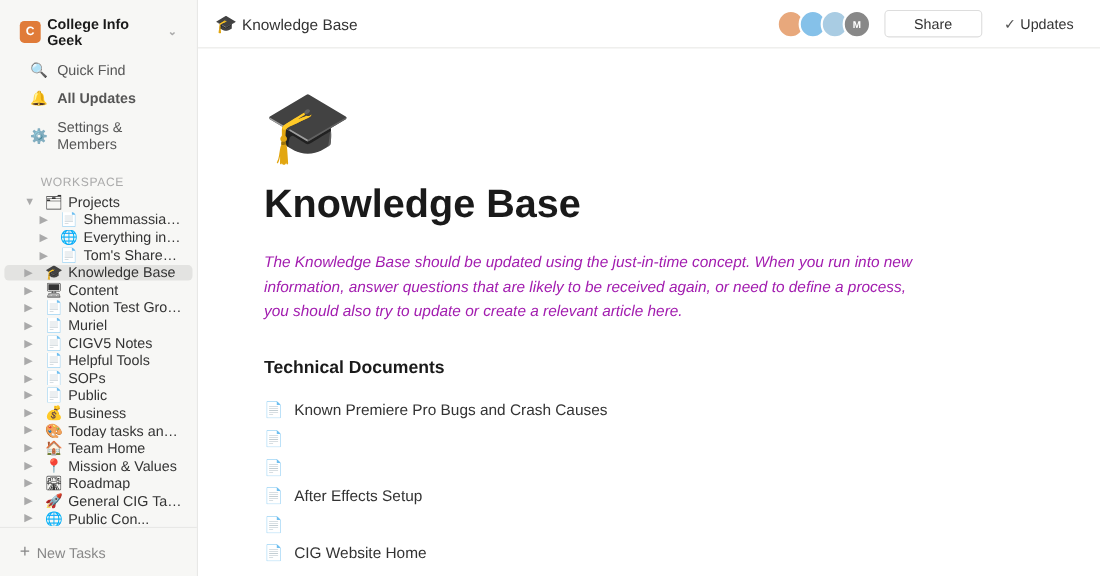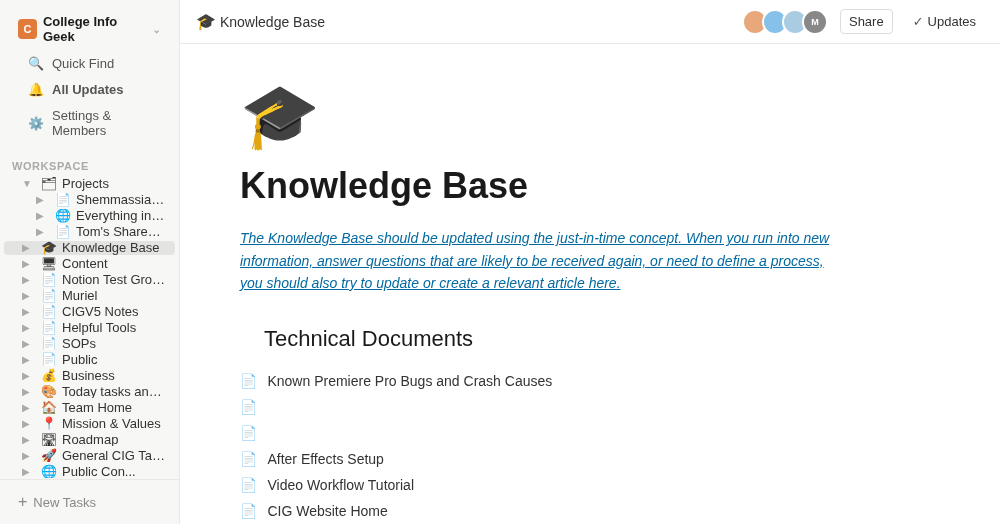--- a/index.html
+++ b/index.html
@@ -33,21 +33,21 @@
       font-size: 11px; color: #fff; font-weight: bold;
     }
 
     .sidebar-action {
       display: flex; align-items: center; gap: 8px;
       padding: 5px 10px 5px 14px; cursor: pointer; color: #555; font-size: 13px; border-radius: 4px; margin: 1px 4px;
     }
     .sidebar-action .icon { font-size: 13px; color: #888; width: 16px; text-align: center; }
 
     .section-label {
-      padding: 12px 12px 4px 12px; font-size: 11px; font-weight: 700; color: #aaa; letter-spacing: 0.05em; text-transform: uppercase;
+      padding: 12px 12px 4px 12px; font-size: 11px; font-weight: 400; color: #aaa; letter-spacing: 0.05em; text-transform: uppercase; margin-left: 25px;
     }
 
     .nav-item {
       display: flex; align-items: center; gap: 5px;
       padding: 4px 8px 4px 8px; cursor: pointer; color: #333; font-size: 13px; border-radius: 4px; margin: 1px 4px;
       white-space: nowrap; overflow: hidden; text-overflow: ellipsis;
     }
     .nav-item.active { background: #e3e3e1; font-weight: 500; }
     .nav-item .chevron { color: #aaa; font-size: 10px; width: 14px; flex-shrink: 0; }
     .nav-item .item-icon { width: 16px; height: 16px; flex-shrink: 0; font-size: 13px; display: flex; align-items: center; justify-content: center; }
@@ -88,21 +88,21 @@
       width: 26px; height: 26px; border-radius: 50%; background: #ccc;
       border: 2px solid #fff; margin-left: -6px; display: flex; align-items: center; justify-content: center;
       font-size: 10px; font-weight: bold; color: #fff; overflow: hidden;
     }
     .avatar:first-child { margin-left: 0; }
     .avatar-1 { background: #e8a87c; }
     .avatar-2 { background: #85c1e9; }
     .avatar-3 { background: #a9cce3; }
     .avatar-4 { background: #aaa; }
     .share-btn {
-      padding: 4px 8px; border: 1px solid #ddd; border-radius: 4px;
+      padding: 4px 26px; border: 1px solid #ddd; border-radius: 4px;
       cursor: pointer; font-size: 13px; color: #333; background: #fff;
     }
     .updates-btn {
       display: flex; align-items: center; gap: 4px; cursor: pointer; font-size: 13px; color: #333;
       padding: 4px 8px; border-radius: 4px;
     }
     .check-icon { color: #555; }
 
     
     #page-content {
@@ -113,26 +113,26 @@
 
     .page-emoji {
       font-size: 64px; margin-bottom: 16px; display: block; line-height: 1;
     }
 
     .page-title {
       font-size: 36px; font-weight: 700; color: #1a1a1a; margin-bottom: 20px; line-height: 1.2;
     }
 
     .page-description {
-      font-size: 14px; color: #0369a1; line-height: 1.6; margin-bottom: 32px;
-      font-style: italic; max-width: 600px; text-decoration: underline;
+      font-size: 14px; color: #a21caf; line-height: 1.6; margin-bottom: 32px;
+      font-style: italic; max-width: 600px;
     }
 
     .section-title {
-      font-size: 22px; font-weight: 400; color: #1a1a1a; margin-bottom: 16px; margin-left: 24px;
+      font-size: 16px; font-weight: 700; color: #1a1a1a; margin-bottom: 16px;
     }
 
     .doc-list { list-style: none; }
     .doc-item {
       display: flex; align-items: center; gap: 10px;
       padding: 5px 0; cursor: pointer; color: #333; font-size: 14px;
       border-radius: 4px;
     }
     .doc-icon { color: #888; font-size: 14px; flex-shrink: 0; }
     .doc-label { color: #333; }
@@ -308,21 +308,20 @@
         </li>
         <li class="doc-item">
           <span class="doc-icon">📄</span>
         </li>
         <li class="doc-item">
           <span class="doc-icon">📄</span>
           <span class="doc-label">After Effects Setup</span>
         </li>
         <li class="doc-item">
           <span class="doc-icon">📄</span>
-          <span class="doc-label">Video Workflow Tutorial</span>
         </li>
         <li class="doc-item">
           <span class="doc-icon">📄</span>
           <span class="doc-label">CIG Website Home</span>
         </li>
       </ul>
   </div>
 </div>
 
 </body></html>

